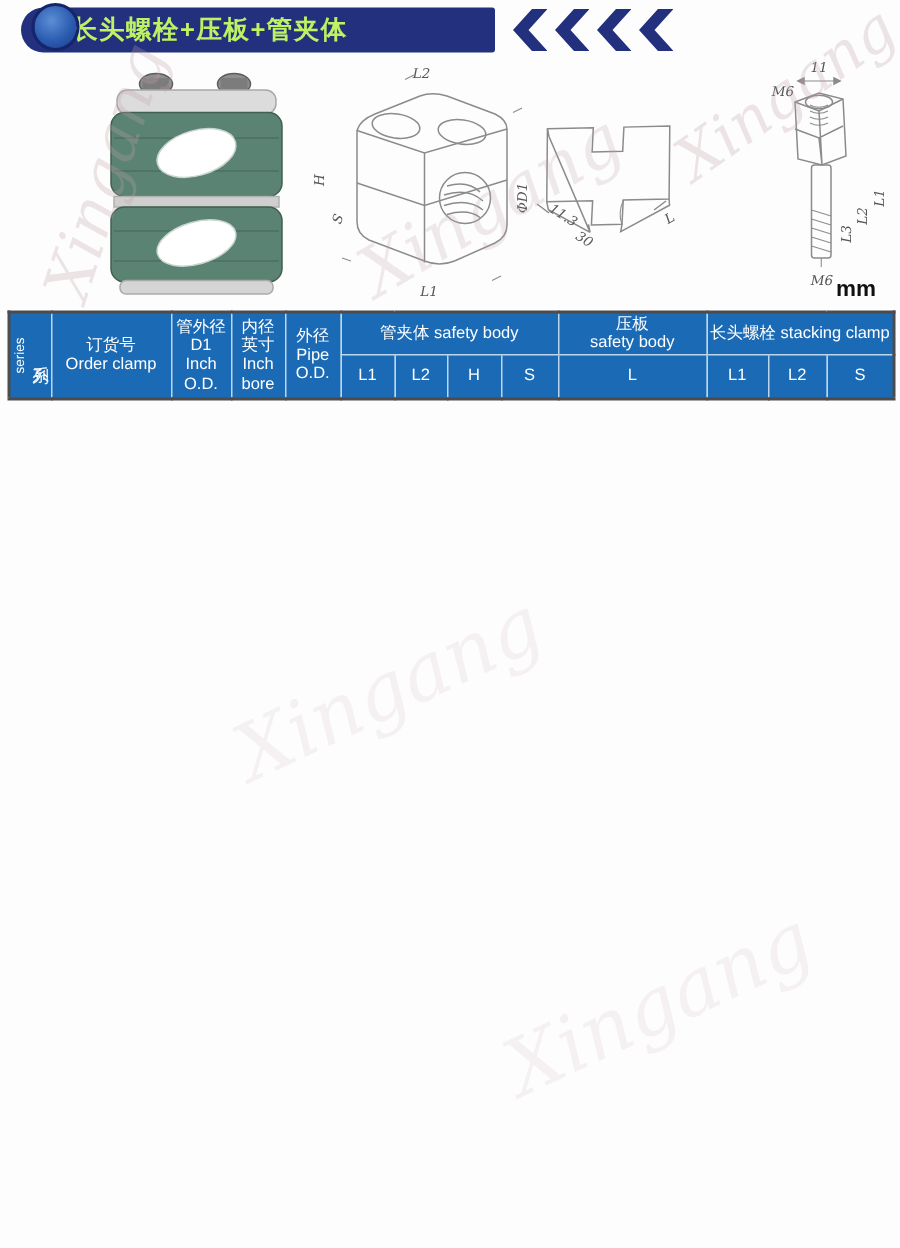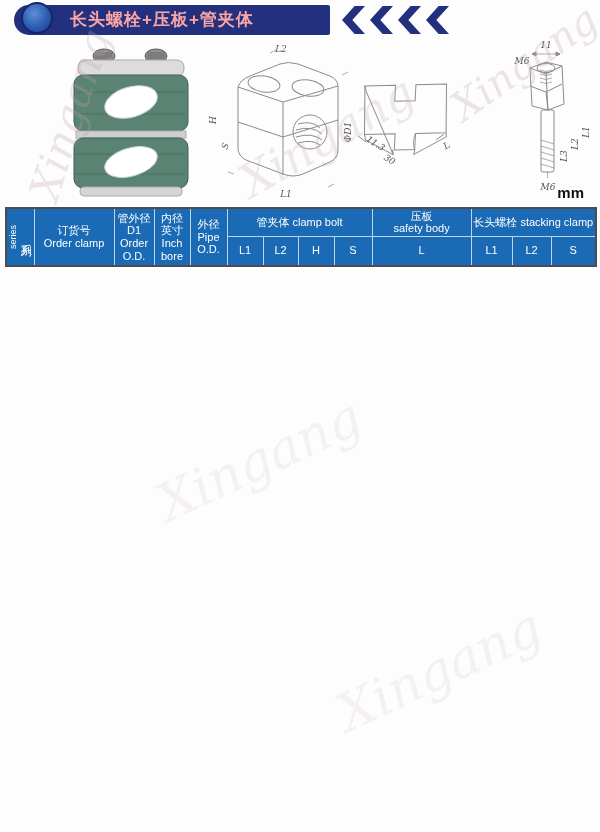--- a/index.html
+++ b/index.html
@@ -6,22 +6,22 @@
   body{
     width:600px;height:832px;position:relative;background:#fdfdfd;
     font-family:"Liberation Sans","DejaVu Sans",sans-serif;overflow:hidden;
   }
   
   .banner-bar{
     position:absolute;left:14px;top:5px;width:316px;height:30px;
     background:var(--navy);border-radius:15px 2px 2px 15px;
   }
   .banner-title{
-    position:absolute;left:56px;top:0;height:18px;line-height:30px;
-    color:#fca5a5;font-size:17px;font-weight:bold;letter-spacing:1px;white-space:nowrap;
+    position:absolute;left:34px;top:0;height:18px;line-height:30px;
+    color:#bef264;font-size:17px;font-weight:bold;letter-spacing:1px;white-space:nowrap;
   }
   .banner-circle{
     position:absolute;left:21px;top:2px;width:32px;height:32px;border-radius:50%;
     background:radial-gradient(circle at 40% 35%, #5a8fd6 0%, #2c5cb0 55%, #1b3a8c 100%);
     border:2px solid #16246b;box-sizing:border-box;
   }
   .chevrons{position:absolute;left:342px;top:6px;display:flex;gap:5px;}
   .chevron{
     width:23px;height:28px;background:var(--navy);
     clip-path:polygon(55% 0,100% 0,45% 50%,100% 100%,55% 100%,0% 50%);
@@ -175,30 +175,30 @@
       <th rowspan="2" class="series-th">
         <span class="series-wrap">
           <span class="vert-en">series</span>
           <span class="vert-zh">系列</span>
         </span>
       </th>
       <th rowspan="2">订货号
 Order clamp</th>
       <th rowspan="2">管外径
 D1
-Order
+Inch
 O.D.</th>
       <th rowspan="2">内径
 英寸
 Inch
 bore</th>
       <th rowspan="2">外径
 Pipe
 O.D.</th>
-      <th colspan="4">管夹体  clamp bolt</th>
+      <th colspan="4">管夹体  safety body</th>
       <th>压板
 safety  body</th>
       <th colspan="3">长头螺栓 stacking clamp</th>
     </tr>
     <tr class="gr2">
       <th>L1</th>
       <th>L2</th>
       <th>H</th>
       <th>S</th>
       <th>L</th>

